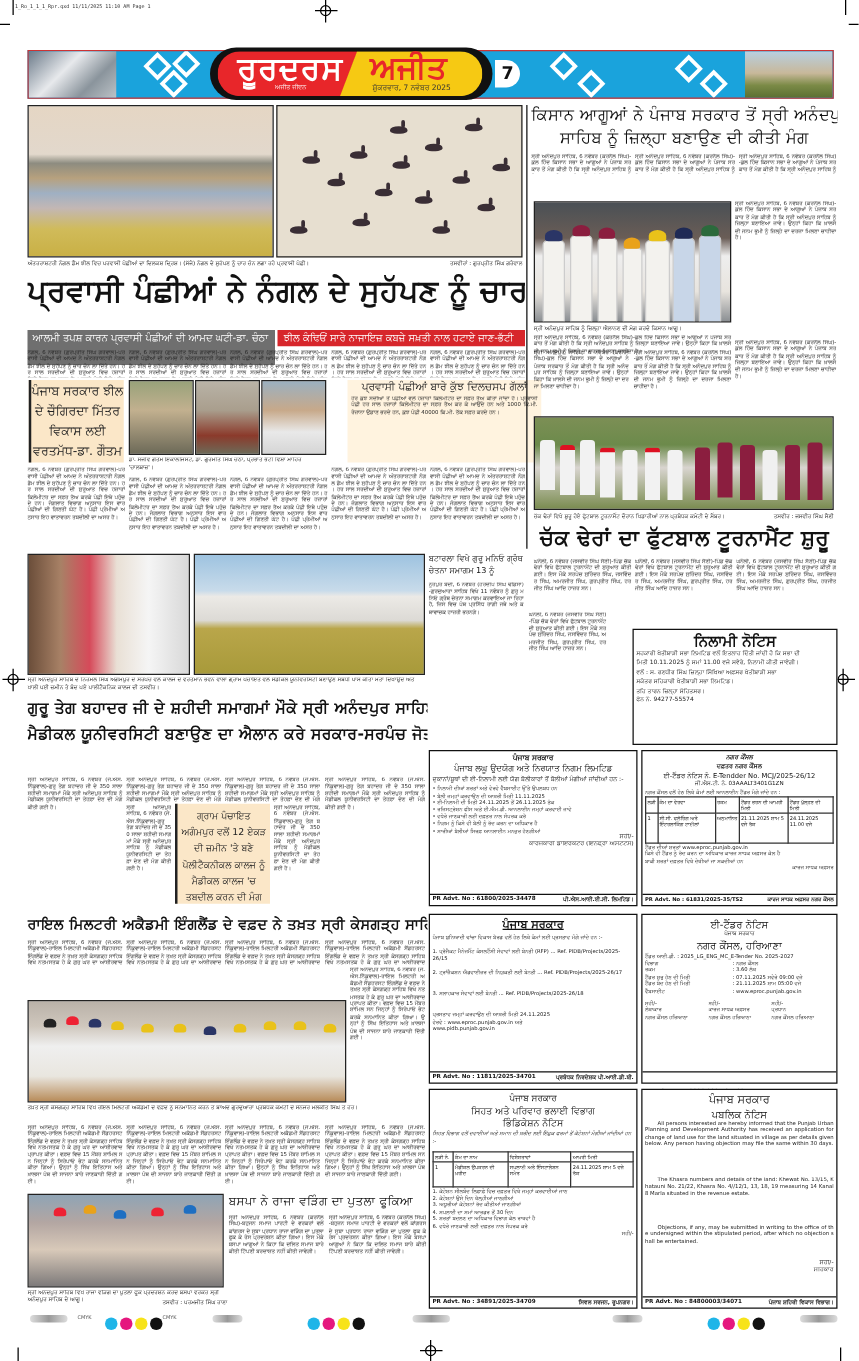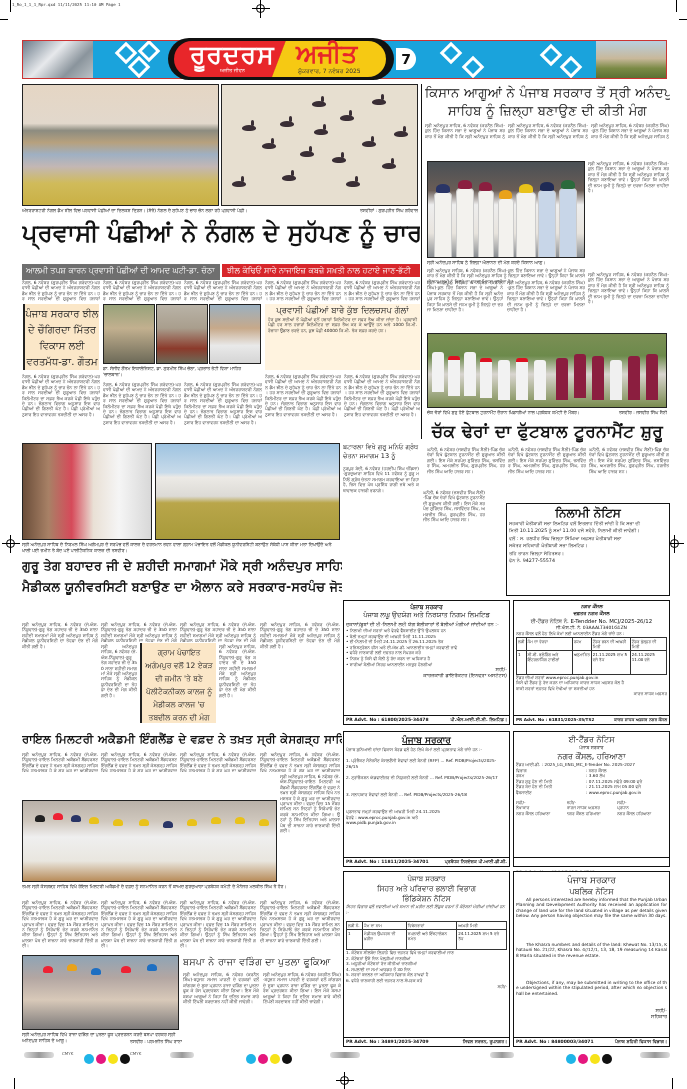--- a/index.html
+++ b/index.html
@@ -113,39 +113,39 @@
   <div class="abs bird" style="left:60px;top:90px"></div>
   <div class="abs bird" style="left:10px;top:96px"></div>
   <div class="abs bird" style="left:124px;top:96px"></div>
   <div class="abs bird" style="left:90px;top:16px"></div>
   <div class="abs bird" style="left:150px;top:14px"></div>
 </div>
 <div class="abs caption" style="left:22px;top:208px;width:280px">ਅੰਤਰਰਾਸ਼ਟਰੀ ਨੰਗਲ ਡੈਮ ਝੀਲ ਵਿਚ ਪਰਵਾਸੀ ਪੰਛੀਆਂ ਦਾ ਦਿਲਕਸ਼ ਦ੍ਰਿਸ਼। (ਸੱਜੇ) ਨੰਗਲ ਦੇ ਸੁਹੱਪਣ ਨੂੰ ਚਾਰ ਚੰਨ ਲਗਾ ਰਹੇ ਪ੍ਰਵਾਸੀ ਪੰਛੀ।</div>
 <div class="abs caption" style="left:332px;top:208px;width:86px;text-align:right">ਤਸਵੀਰਾਂ : ਗੁਰਪ੍ਰੀਤ ਸਿੰਘ ਗਰੇਵਾਲ</div>
 
 <div class="abs headline" style="left:22px;top:216px;width:398px;font-size:24px;line-height:34px">ਪ੍ਰਵਾਸੀ ਪੰਛੀਆਂ ਨੇ ਨੰਗਲ ਦੇ ਸੁਹੱਪਣ ਨੂੰ ਚਾਰ ਚੰਨ ਲਾਏ</div>
-<div class="abs bandG" style="left:22px;top:264px;width:198px;height:16px">ਆਲਮੀ ਤਪਸ਼ ਕਾਰਨ ਪ੍ਰਵਾਸੀ ਪੰਛੀਆਂ ਦੀ ਆਮਦ ਘਟੀ-ਡਾ. ਚੰਠਾ</div>
+<div class="abs bandG" style="left:22px;top:264px;width:198px;height:28px">ਆਲਮੀ ਤਪਸ਼ ਕਾਰਨ ਪ੍ਰਵਾਸੀ ਪੰਛੀਆਂ ਦੀ ਆਮਦ ਘਟੀ-ਡਾ. ਚੰਠਾ</div>
 <div class="abs bandR" style="left:222px;top:264px;width:198px;height:13px">ਝੀਲ ਕੰਢਿਓਂ ਸਾਰੇ ਨਾਜਾਇਜ਼ ਕਬਜ਼ੇ ਸਖ਼ਤੀ ਨਾਲ ਹਟਾਏ ਜਾਣ-ਭੱਟੀ</div>
 
 <div class="abs txt" style="left:22px;top:280px;width:78px;height:22px">ਨੰਗਲ, 6 ਨਵੰਬਰ (ਗੁਰਪ੍ਰੀਤ ਸਿੰਘ ਗਰੇਵਾਲ)-ਪਰਵਾਸੀ ਪੰਛੀਆਂ ਦੀ ਆਮਦ ਨੇ ਅੰਤਰਰਾਸ਼ਟਰੀ ਨੰਗਲ ਡੈਮ ਝੀਲ ਦੇ ਸੁਹੱਪਣ ਨੂੰ ਚਾਰ ਚੰਨ ਲਾ ਦਿੱਤੇ ਹਨ। ਹਰ ਸਾਲ ਸਰਦੀਆਂ ਦੀ ਸ਼ੁਰੂਆਤ ਵਿਚ ਹਜ਼ਾਰਾਂ ਕਿਲੋਮੀਟਰ ਦਾ ਸਫ਼ਰ ਤੈਅ ਕਰਕੇ ਪੰਛੀ ਇਥੇ ਪਹੁੰਚਦੇ ਹਨ। ਜੰਗਲਾਤ ਵਿਭਾਗ ਅਨੁਸਾਰ ਇਸ ਵਾਰ ਪੰਛੀਆਂ ਦੀ ਗਿਣਤੀ ਘੱਟ ਹੈ। ਪੰਛੀ ਪ੍ਰੇਮੀਆਂ ਅਨੁਸਾਰ ਇਹ ਵਾਤਾਵਰਨ ਤਬਦੀਲੀ ਦਾ ਅਸਰ ਹੈ।</div>
 <div class="abs pull" style="left:23px;top:304px;width:76px;height:66px;font-size:10px;line-height:16px;padding-top:2px">ਪੰਜਾਬ ਸਰਕਾਰ ਝੀਲ ਦੇ ਚੌਗਿਰਦਾ ਮਿੱਤਰ ਵਿਕਾਸ ਲਈ ਵਰਤਮੱਧ-ਡਾ. ਗੌਤਮ</div>
 <div class="abs txt" style="left:22px;top:374px;width:78px;height:62px">ਨੰਗਲ, 6 ਨਵੰਬਰ (ਗੁਰਪ੍ਰੀਤ ਸਿੰਘ ਗਰੇਵਾਲ)-ਪਰਵਾਸੀ ਪੰਛੀਆਂ ਦੀ ਆਮਦ ਨੇ ਅੰਤਰਰਾਸ਼ਟਰੀ ਨੰਗਲ ਡੈਮ ਝੀਲ ਦੇ ਸੁਹੱਪਣ ਨੂੰ ਚਾਰ ਚੰਨ ਲਾ ਦਿੱਤੇ ਹਨ। ਹਰ ਸਾਲ ਸਰਦੀਆਂ ਦੀ ਸ਼ੁਰੂਆਤ ਵਿਚ ਹਜ਼ਾਰਾਂ ਕਿਲੋਮੀਟਰ ਦਾ ਸਫ਼ਰ ਤੈਅ ਕਰਕੇ ਪੰਛੀ ਇਥੇ ਪਹੁੰਚਦੇ ਹਨ। ਜੰਗਲਾਤ ਵਿਭਾਗ ਅਨੁਸਾਰ ਇਸ ਵਾਰ ਪੰਛੀਆਂ ਦੀ ਗਿਣਤੀ ਘੱਟ ਹੈ। ਪੰਛੀ ਪ੍ਰੇਮੀਆਂ ਅਨੁਸਾਰ ਇਹ ਵਾਤਾਵਰਨ ਤਬਦੀਲੀ ਦਾ ਅਸਰ ਹੈ।</div>
 
 <div class="abs txt" style="left:103px;top:280px;width:78px;height:22px">ਨੰਗਲ, 6 ਨਵੰਬਰ (ਗੁਰਪ੍ਰੀਤ ਸਿੰਘ ਗਰੇਵਾਲ)-ਪਰਵਾਸੀ ਪੰਛੀਆਂ ਦੀ ਆਮਦ ਨੇ ਅੰਤਰਰਾਸ਼ਟਰੀ ਨੰਗਲ ਡੈਮ ਝੀਲ ਦੇ ਸੁਹੱਪਣ ਨੂੰ ਚਾਰ ਚੰਨ ਲਾ ਦਿੱਤੇ ਹਨ। ਹਰ ਸਾਲ ਸਰਦੀਆਂ ਦੀ ਸ਼ੁਰੂਆਤ ਵਿਚ ਹਜ਼ਾਰਾਂ ਕਿਲੋਮੀਟਰ ਦਾ ਸਫ਼ਰ ਤੈਅ ਕਰਕੇ ਪੰਛੀ ਇਥੇ ਪਹੁੰਚਦੇ ਹਨ। ਜੰਗਲਾਤ ਵਿਭਾਗ ਅਨੁਸਾਰ ਇਸ ਵਾਰ ਪੰਛੀਆਂ ਦੀ ਗਿਣਤੀ ਘੱਟ ਹੈ। ਪੰਛੀ ਪ੍ਰੇਮੀਆਂ ਅਨੁਸਾਰ ਇਹ ਵਾਤਾਵਰਨ ਤਬਦੀਲੀ ਦਾ ਅਸਰ ਹੈ।</div>
 <div class="abs txt" style="left:184px;top:280px;width:78px;height:22px">ਨੰਗਲ, 6 ਨਵੰਬਰ (ਗੁਰਪ੍ਰੀਤ ਸਿੰਘ ਗਰੇਵਾਲ)-ਪਰਵਾਸੀ ਪੰਛੀਆਂ ਦੀ ਆਮਦ ਨੇ ਅੰਤਰਰਾਸ਼ਟਰੀ ਨੰਗਲ ਡੈਮ ਝੀਲ ਦੇ ਸੁਹੱਪਣ ਨੂੰ ਚਾਰ ਚੰਨ ਲਾ ਦਿੱਤੇ ਹਨ। ਹਰ ਸਾਲ ਸਰਦੀਆਂ ਦੀ ਸ਼ੁਰੂਆਤ ਵਿਚ ਹਜ਼ਾਰਾਂ ਕਿਲੋਮੀਟਰ ਦਾ ਸਫ਼ਰ ਤੈਅ ਕਰਕੇ ਪੰਛੀ ਇਥੇ ਪਹੁੰਚਦੇ ਹਨ। ਜੰਗਲਾਤ ਵਿਭਾਗ ਅਨੁਸਾਰ ਇਸ ਵਾਰ ਪੰਛੀਆਂ ਦੀ ਗਿਣਤੀ ਘੱਟ ਹੈ। ਪੰਛੀ ਪ੍ਰੇਮੀਆਂ ਅਨੁਸਾਰ ਇਹ ਵਾਤਾਵਰਨ ਤਬਦੀਲੀ ਦਾ ਅਸਰ ਹੈ।</div>
 <div class="abs ph portrait" style="left:103px;top:304px;width:52px;height:60px"></div>
 <div class="abs ph portrait" style="left:156px;top:304px;width:52px;height:60px;background:linear-gradient(180deg,#b9b3a7 0%,#a99e8d 40%,#8b3a2b 75%,#6d6a58 100%)"></div>
 <div class="abs ph portrait" style="left:209px;top:304px;width:52px;height:60px;background:linear-gradient(180deg,#9bb0c0 0%,#c7a98a 40%,#e9e9e9 70%,#d5d5d5 100%)"></div>
 <div class="abs caption" style="left:103px;top:366px;width:158px;white-space:normal;line-height:6px;height:14px">ਡਾ. ਸੰਜੀਵ ਗੌਤਮ ਇਕਾਲੋਜਿਸਟ, ਡਾ. ਗੁਰਮੀਤ ਸਿੰਘ ਚੰਠਾ, ਪ੍ਰਭਾਤ ਭੱਟੀ ਵਿਸ਼ਾ ਮਾਹਿਰ 'ਚਾਲਬਾਜ਼'।</div>
 <div class="abs txt" style="left:103px;top:382px;width:78px;height:54px">ਨੰਗਲ, 6 ਨਵੰਬਰ (ਗੁਰਪ੍ਰੀਤ ਸਿੰਘ ਗਰੇਵਾਲ)-ਪਰਵਾਸੀ ਪੰਛੀਆਂ ਦੀ ਆਮਦ ਨੇ ਅੰਤਰਰਾਸ਼ਟਰੀ ਨੰਗਲ ਡੈਮ ਝੀਲ ਦੇ ਸੁਹੱਪਣ ਨੂੰ ਚਾਰ ਚੰਨ ਲਾ ਦਿੱਤੇ ਹਨ। ਹਰ ਸਾਲ ਸਰਦੀਆਂ ਦੀ ਸ਼ੁਰੂਆਤ ਵਿਚ ਹਜ਼ਾਰਾਂ ਕਿਲੋਮੀਟਰ ਦਾ ਸਫ਼ਰ ਤੈਅ ਕਰਕੇ ਪੰਛੀ ਇਥੇ ਪਹੁੰਚਦੇ ਹਨ। ਜੰਗਲਾਤ ਵਿਭਾਗ ਅਨੁਸਾਰ ਇਸ ਵਾਰ ਪੰਛੀਆਂ ਦੀ ਗਿਣਤੀ ਘੱਟ ਹੈ। ਪੰਛੀ ਪ੍ਰੇਮੀਆਂ ਅਨੁਸਾਰ ਇਹ ਵਾਤਾਵਰਨ ਤਬਦੀਲੀ ਦਾ ਅਸਰ ਹੈ।</div>
 <div class="abs txt" style="left:184px;top:382px;width:78px;height:54px">ਨੰਗਲ, 6 ਨਵੰਬਰ (ਗੁਰਪ੍ਰੀਤ ਸਿੰਘ ਗਰੇਵਾਲ)-ਪਰਵਾਸੀ ਪੰਛੀਆਂ ਦੀ ਆਮਦ ਨੇ ਅੰਤਰਰਾਸ਼ਟਰੀ ਨੰਗਲ ਡੈਮ ਝੀਲ ਦੇ ਸੁਹੱਪਣ ਨੂੰ ਚਾਰ ਚੰਨ ਲਾ ਦਿੱਤੇ ਹਨ। ਹਰ ਸਾਲ ਸਰਦੀਆਂ ਦੀ ਸ਼ੁਰੂਆਤ ਵਿਚ ਹਜ਼ਾਰਾਂ ਕਿਲੋਮੀਟਰ ਦਾ ਸਫ਼ਰ ਤੈਅ ਕਰਕੇ ਪੰਛੀ ਇਥੇ ਪਹੁੰਚਦੇ ਹਨ। ਜੰਗਲਾਤ ਵਿਭਾਗ ਅਨੁਸਾਰ ਇਸ ਵਾਰ ਪੰਛੀਆਂ ਦੀ ਗਿਣਤੀ ਘੱਟ ਹੈ। ਪੰਛੀ ਪ੍ਰੇਮੀਆਂ ਅਨੁਸਾਰ ਇਹ ਵਾਤਾਵਰਨ ਤਬਦੀਲੀ ਦਾ ਅਸਰ ਹੈ।</div>
 
 <div class="abs txt" style="left:265px;top:280px;width:76px;height:22px">ਨੰਗਲ, 6 ਨਵੰਬਰ (ਗੁਰਪ੍ਰੀਤ ਸਿੰਘ ਗਰੇਵਾਲ)-ਪਰਵਾਸੀ ਪੰਛੀਆਂ ਦੀ ਆਮਦ ਨੇ ਅੰਤਰਰਾਸ਼ਟਰੀ ਨੰਗਲ ਡੈਮ ਝੀਲ ਦੇ ਸੁਹੱਪਣ ਨੂੰ ਚਾਰ ਚੰਨ ਲਾ ਦਿੱਤੇ ਹਨ। ਹਰ ਸਾਲ ਸਰਦੀਆਂ ਦੀ ਸ਼ੁਰੂਆਤ ਵਿਚ ਹਜ਼ਾਰਾਂ ਕਿਲੋਮੀਟਰ ਦਾ ਸਫ਼ਰ ਤੈਅ ਕਰਕੇ ਪੰਛੀ ਇਥੇ ਪਹੁੰਚਦੇ ਹਨ। ਜੰਗਲਾਤ ਵਿਭਾਗ ਅਨੁਸਾਰ ਇਸ ਵਾਰ ਪੰਛੀਆਂ ਦੀ ਗਿਣਤੀ ਘੱਟ ਹੈ। ਪੰਛੀ ਪ੍ਰੇਮੀਆਂ ਅਨੁਸਾਰ ਇਹ ਵਾਤਾਵਰਨ ਤਬਦੀਲੀ ਦਾ ਅਸਰ ਹੈ।</div>
 <div class="abs txt" style="left:344px;top:280px;width:76px;height:22px">ਨੰਗਲ, 6 ਨਵੰਬਰ (ਗੁਰਪ੍ਰੀਤ ਸਿੰਘ ਗਰੇਵਾਲ)-ਪਰਵਾਸੀ ਪੰਛੀਆਂ ਦੀ ਆਮਦ ਨੇ ਅੰਤਰਰਾਸ਼ਟਰੀ ਨੰਗਲ ਡੈਮ ਝੀਲ ਦੇ ਸੁਹੱਪਣ ਨੂੰ ਚਾਰ ਚੰਨ ਲਾ ਦਿੱਤੇ ਹਨ। ਹਰ ਸਾਲ ਸਰਦੀਆਂ ਦੀ ਸ਼ੁਰੂਆਤ ਵਿਚ ਹਜ਼ਾਰਾਂ ਕਿਲੋਮੀਟਰ ਦਾ ਸਫ਼ਰ ਤੈਅ ਕਰਕੇ ਪੰਛੀ ਇਥੇ ਪਹੁੰਚਦੇ ਹਨ। ਜੰਗਲਾਤ ਵਿਭਾਗ ਅਨੁਸਾਰ ਇਸ ਵਾਰ ਪੰਛੀਆਂ ਦੀ ਗਿਣਤੀ ਘੱਟ ਹੈ। ਪੰਛੀ ਪ੍ਰੇਮੀਆਂ ਅਨੁਸਾਰ ਇਹ ਵਾਤਾਵਰਨ ਤਬਦੀਲੀ ਦਾ ਅਸਰ ਹੈ।</div>
-<div class="abs boxhead" style="left:265px;top:304px;width:155px;height:66px">
+<div class="abs boxhead" style="left:278px;top:304px;width:155px;height:66px">
   <div style="font-size:8.5px;line-height:13px;white-space:nowrap;overflow:hidden">ਪ੍ਰਵਾਸੀ ਪੰਛੀਆਂ ਬਾਰੇ ਕੁੱਝ ਦਿਲਚਸਪ ਗੱਲਾਂ</div>
   <div class="txt" style="padding:0 3px;height:50px">ਹੋਰ ਕੁਝ ਸਦੀਆਂ ਤੋਂ ਪੰਛੀਆਂ ਵਲੋਂ ਹਜ਼ਾਰਾਂ ਕਿਲੋਮੀਟਰ ਦਾ ਸਫ਼ਰ ਤੈਅ ਕੀਤਾ ਜਾਂਦਾ ਹੈ। ਪ੍ਰਵਾਸੀ ਪੰਛੀ ਹਰ ਸਾਲ ਹਜ਼ਾਰਾਂ ਕਿਲੋਮੀਟਰ ਦਾ ਸਫ਼ਰ ਤੈਅ ਕਰ ਕੇ ਆਉਂਦੇ ਹਨ ਅਤੇ 1000 ਕਿ.ਮੀ. ਰੋਜ਼ਾਨਾ ਉਡਾਣ ਭਰਦੇ ਹਨ, ਕੁਝ ਪੰਛੀ 40000 ਕਿ.ਮੀ. ਤੱਕ ਸਫ਼ਰ ਕਰਦੇ ਹਨ।</div>
 </div>
 <div class="abs txt" style="left:265px;top:374px;width:76px;height:62px">ਨੰਗਲ, 6 ਨਵੰਬਰ (ਗੁਰਪ੍ਰੀਤ ਸਿੰਘ ਗਰੇਵਾਲ)-ਪਰਵਾਸੀ ਪੰਛੀਆਂ ਦੀ ਆਮਦ ਨੇ ਅੰਤਰਰਾਸ਼ਟਰੀ ਨੰਗਲ ਡੈਮ ਝੀਲ ਦੇ ਸੁਹੱਪਣ ਨੂੰ ਚਾਰ ਚੰਨ ਲਾ ਦਿੱਤੇ ਹਨ। ਹਰ ਸਾਲ ਸਰਦੀਆਂ ਦੀ ਸ਼ੁਰੂਆਤ ਵਿਚ ਹਜ਼ਾਰਾਂ ਕਿਲੋਮੀਟਰ ਦਾ ਸਫ਼ਰ ਤੈਅ ਕਰਕੇ ਪੰਛੀ ਇਥੇ ਪਹੁੰਚਦੇ ਹਨ। ਜੰਗਲਾਤ ਵਿਭਾਗ ਅਨੁਸਾਰ ਇਸ ਵਾਰ ਪੰਛੀਆਂ ਦੀ ਗਿਣਤੀ ਘੱਟ ਹੈ। ਪੰਛੀ ਪ੍ਰੇਮੀਆਂ ਅਨੁਸਾਰ ਇਹ ਵਾਤਾਵਰਨ ਤਬਦੀਲੀ ਦਾ ਅਸਰ ਹੈ।</div>
 <div class="abs txt" style="left:344px;top:374px;width:76px;height:62px">ਨੰਗਲ, 6 ਨਵੰਬਰ (ਗੁਰਪ੍ਰੀਤ ਸਿੰਘ ਗਰੇਵਾਲ)-ਪਰਵਾਸੀ ਪੰਛੀਆਂ ਦੀ ਆਮਦ ਨੇ ਅੰਤਰਰਾਸ਼ਟਰੀ ਨੰਗਲ ਡੈਮ ਝੀਲ ਦੇ ਸੁਹੱਪਣ ਨੂੰ ਚਾਰ ਚੰਨ ਲਾ ਦਿੱਤੇ ਹਨ। ਹਰ ਸਾਲ ਸਰਦੀਆਂ ਦੀ ਸ਼ੁਰੂਆਤ ਵਿਚ ਹਜ਼ਾਰਾਂ ਕਿਲੋਮੀਟਰ ਦਾ ਸਫ਼ਰ ਤੈਅ ਕਰਕੇ ਪੰਛੀ ਇਥੇ ਪਹੁੰਚਦੇ ਹਨ। ਜੰਗਲਾਤ ਵਿਭਾਗ ਅਨੁਸਾਰ ਇਸ ਵਾਰ ਪੰਛੀਆਂ ਦੀ ਗਿਣਤੀ ਘੱਟ ਹੈ। ਪੰਛੀ ਪ੍ਰੇਮੀਆਂ ਅਨੁਸਾਰ ਇਹ ਵਾਤਾਵਰਨ ਤਬਦੀਲੀ ਦਾ ਅਸਰ ਹੈ।</div>
 
 <div class="abs rule" style="left:421px;top:84px;width:1px;height:355px"></div>
 
 <div class="abs headline" style="left:425px;top:84px;width:245px;font-size:13px;line-height:17px;text-align:center;font-weight:normal">ਕਿਸਾਨ ਆਗੂਆਂ ਨੇ ਪੰਜਾਬ ਸਰਕਾਰ ਤੋਂ ਸ੍ਰੀ ਅਨੰਦਪੁਰ</div>
 <div class="abs headline" style="left:425px;top:102px;width:245px;font-size:13px;line-height:17px;text-align:center;font-weight:normal">ਸਾਹਿਬ ਨੂੰ ਜ਼ਿਲ੍ਹਾ ਬਣਾਉਣ ਦੀ ਕੀਤੀ ਮੰਗ</div>

